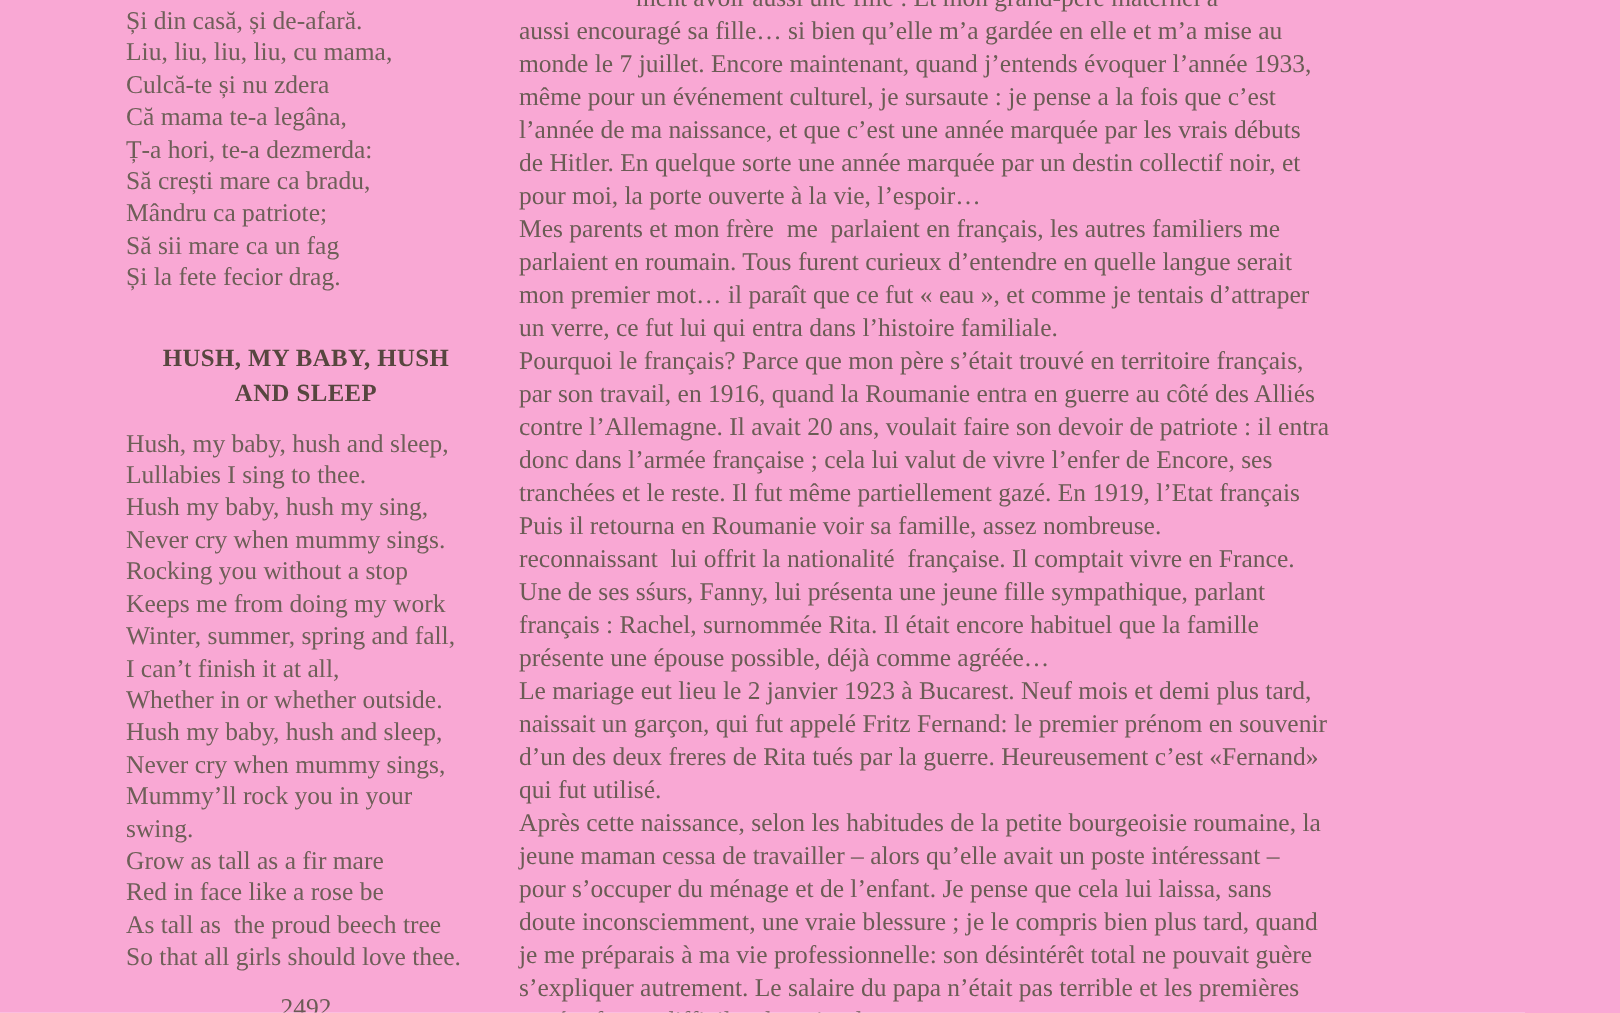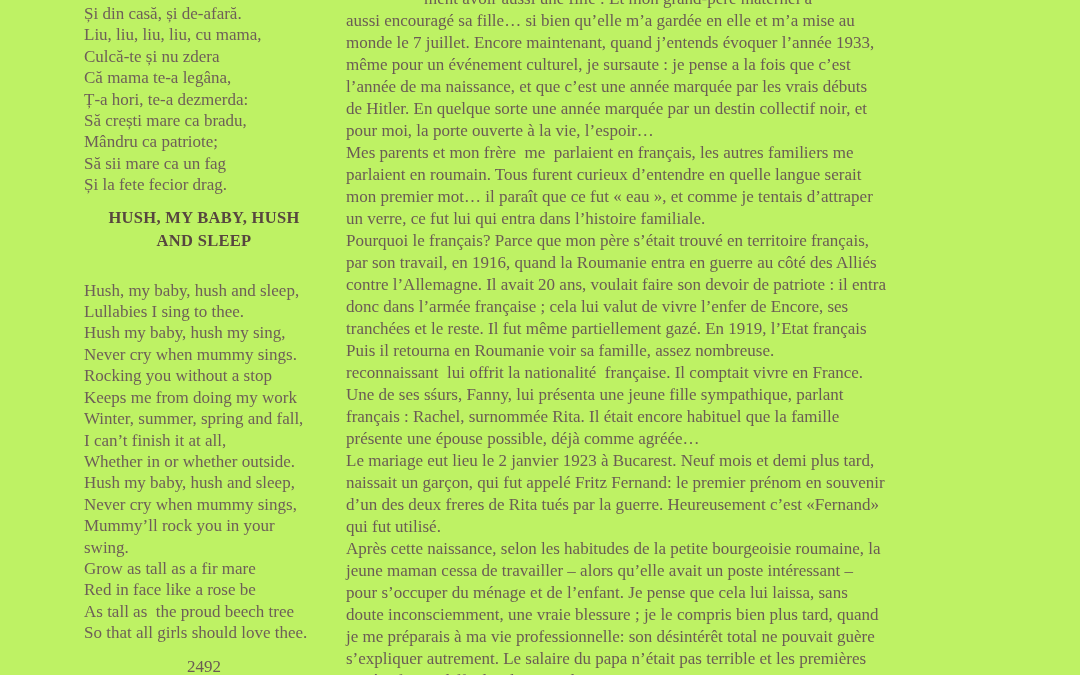--- a/index.html
+++ b/index.html
@@ -1,45 +1,45 @@
 <!DOCTYPE html>
 <html><head>
 <meta charset="utf-8">
 <style>
   html, body { margin: 0; padding: 0; }
   .page {
     position: relative;
     width: 1080px;
     height: 675px;
-    background: #bef264;
+    background: #f9a8d4;
     overflow: hidden;
     font-family: "Liberation Serif", serif;
     color: #6e5f58;
   }
   
   .left-col {
     position: absolute;
     left: 84px;
     top: 3px;
     width: 252px;
     font-size: 17px;
     line-height: 21.4px;
   }
   .left-col .line { white-space: pre; }
   .poem-heading {
-    margin-top: 10px;
+    margin-top: 31px;
     width: 240px;
     text-align: center;
     font-weight: bold;
     font-size: 16.5px;
     line-height: 23px;
     letter-spacing: 0.3px;
     color: #57463f;
   }
-  .stanza-english { margin-top: 28px; }
+  .stanza-english { margin-top: 12px; }
   .swing-line {
     text-align: left;
     width: 226px;
     white-space: pre;
   }
   .page-number {
     margin-top: 12px;
     width: 240px;
     text-align: center;
     font-size: 17px;

